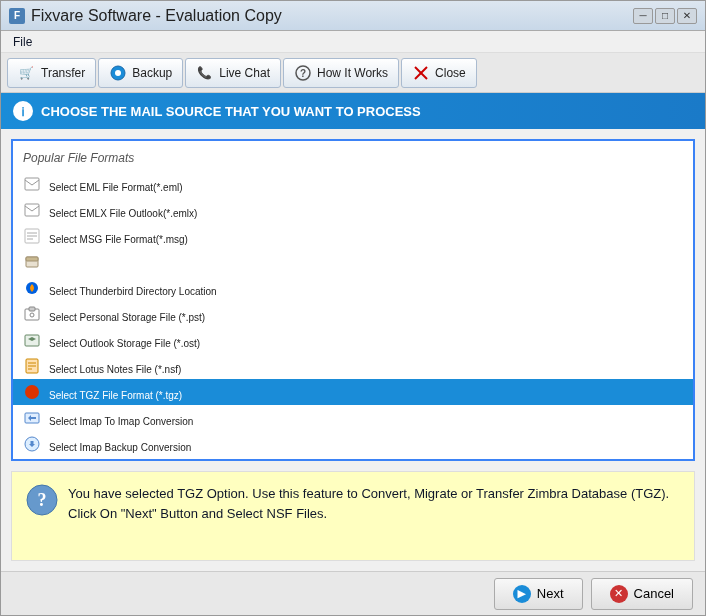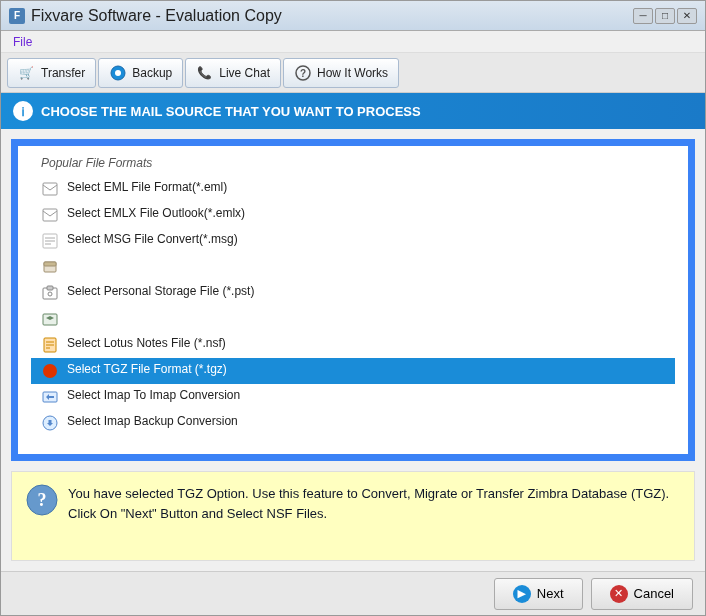--- a/index.html
+++ b/index.html
@@ -68,21 +68,21 @@
       height: 22px;
       display: flex;
       align-items: center;
       padding: 0 4px;
       border-bottom: 1px solid #ddd;
       flex-shrink: 0;
     }
     .menu-item {
       padding: 2px 8px;
       font-size: 12px;
-      color: #6d28d9;
+      color: #0f172a;
       cursor: pointer;
     }
     .toolbar {
       background: #e8e8e8;
       height: 40px;
       display: flex;
       align-items: center;
       padding: 0 6px;
       border-bottom: 1px solid #ccc;
       gap: 2px;
@@ -132,40 +132,40 @@
       font-weight: bold;
     }
     .main-content {
       flex: 1;
       display: flex;
       flex-direction: column;
       padding: 10px;
       overflow: hidden;
     }
     .file-list-container {
-      border: 7px solid #3b82f6;
+      border: 2px solid #3b82f6;
       background: white;
       flex: 1;
       overflow-y: auto;
-      padding: 8px 13px;
+      padding: 8px 0;
       margin-bottom: 10px;
     }
     .popular-label {
       font-size: 12px;
       color: #555;
       padding: 2px 10px 6px 10px;
       font-style: italic;
     }
     .file-item {
       display: flex;
-      align-items: flex-start;
+      align-items: flex-end;
       padding: 4px 10px;
       cursor: pointer;
       gap: 8px;
-      font-size: 12px;
+      font-size: 10px;
       color: #222;
     }
     .file-item.selected {
       background: #1a8cd8;
       color: white;
     }
     .file-item-icon {
       width: 18px;
       height: 18px;
       flex-shrink: 0;
@@ -278,20 +278,29 @@
     </div>
     <div class="toolbar-btn">
       <span class="toolbar-icon">
         <svg width="16" height="16" viewBox="0 0 16 16">
             <circle cx="8" cy="8" r="7" fill="none" stroke="#555" stroke-width="1.5"></circle>
             <text x="8" y="12" text-anchor="middle" font-size="10" fill="#555" font-weight="bold">?</text>
           </svg>
       </span>
       <span>How It Works</span>
     </div>
+    <div class="toolbar-btn">
+      <span class="toolbar-icon">
+        <svg width="16" height="16" viewBox="0 0 16 16">
+            <line x1="2" y1="2" x2="14" y2="14" stroke="#c00" stroke-width="2"></line>
+            <line x1="14" y1="2" x2="2" y2="14" stroke="#c00" stroke-width="2"></line>
+          </svg>
+      </span>
+      <span>Close</span>
+    </div>
   </div>
 
   <div class="section-header">
     <div class="section-header-icon">
       <span>ℹ</span>
     </div>
     <span>CHOOSE THE MAIL SOURCE THAT YOU WANT TO PROCESS</span>
   </div>
 
   <div class="main-content">
@@ -320,51 +329,61 @@
 
       <div class="file-item">
         <span class="file-item-icon">
           <svg width="16" height="16" viewBox="0 0 16 16">
               <rect x="1" y="1" width="14" height="14" rx="1" fill="#fff" stroke="#bbb" stroke-width="1"></rect>
               <line x1="3" y1="5" x2="13" y2="5" stroke="#aaa" stroke-width="1"></line>
               <line x1="3" y1="8" x2="13" y2="8" stroke="#aaa" stroke-width="1"></line>
               <line x1="3" y1="11" x2="9" y2="11" stroke="#aaa" stroke-width="1"></line>
             </svg>
         </span>
-        <span>Select MSG File Convert(*.msg)</span>
+        <span>Select MSG File Format(*.msg)</span>
       </div>
 
       <div class="file-item">
         <span class="file-item-icon">
           <svg width="16" height="16" viewBox="0 0 16 16">
               <rect x="2" y="3" width="12" height="10" rx="1" fill="#e8e0d0" stroke="#a09070" stroke-width="1"></rect>
               <rect x="2" y="3" width="12" height="4" rx="1" fill="#c8b890" stroke="#a09070" stroke-width="1"></rect>
             </svg>
         </span>
       </div>
 
+      <div class="file-item">
+        <span class="file-item-icon">
+          <svg width="16" height="16" viewBox="0 0 16 16">
+              <circle cx="8" cy="8" r="6" fill="#0060df" stroke="none"></circle>
+              <path d="M8 4 Q12 8 8 12 Q4 8 8 4" fill="#ff9400"></path>
+            </svg>
+        </span>
+        <span>Select Thunderbird Directory Location</span>
+      </div>
 
       <div class="file-item">
         <span class="file-item-icon">
           <svg width="16" height="16" viewBox="0 0 16 16">
               <rect x="1" y="3" width="14" height="11" rx="1" fill="#fff" stroke="#888" stroke-width="1"></rect>
               <rect x="5" y="1" width="6" height="4" rx="1" fill="#ccc" stroke="#888" stroke-width="1"></rect>
               <circle cx="8" cy="9" r="2" fill="none" stroke="#888" stroke-width="1"></circle>
             </svg>
         </span>
         <span>Select Personal Storage File (*.pst)</span>
       </div>
 
       <div class="file-item">
         <span class="file-item-icon">
           <svg width="16" height="16" viewBox="0 0 16 16">
               <rect x="1" y="3" width="14" height="11" rx="1" fill="#e8f0e8" stroke="#668866" stroke-width="1"></rect>
               <path d="M4 7 L8 5 L12 7 L8 9 Z" fill="#668866"></path>
             </svg>
         </span>
+        <span>Select Outlook Storage File (*.ost)</span>
       </div>
 
       <div class="file-item">
         <span class="file-item-icon">
           <svg width="16" height="16" viewBox="0 0 16 16">
               <rect x="2" y="1" width="12" height="14" rx="1" fill="#ffe0b0" stroke="#cc8800" stroke-width="1"></rect>
               <line x1="4" y1="5" x2="12" y2="5" stroke="#cc8800" stroke-width="1"></line>
               <line x1="4" y1="8" x2="12" y2="8" stroke="#cc8800" stroke-width="1"></line>
               <line x1="4" y1="11" x2="8" y2="11" stroke="#cc8800" stroke-width="1"></line>
             </svg>

